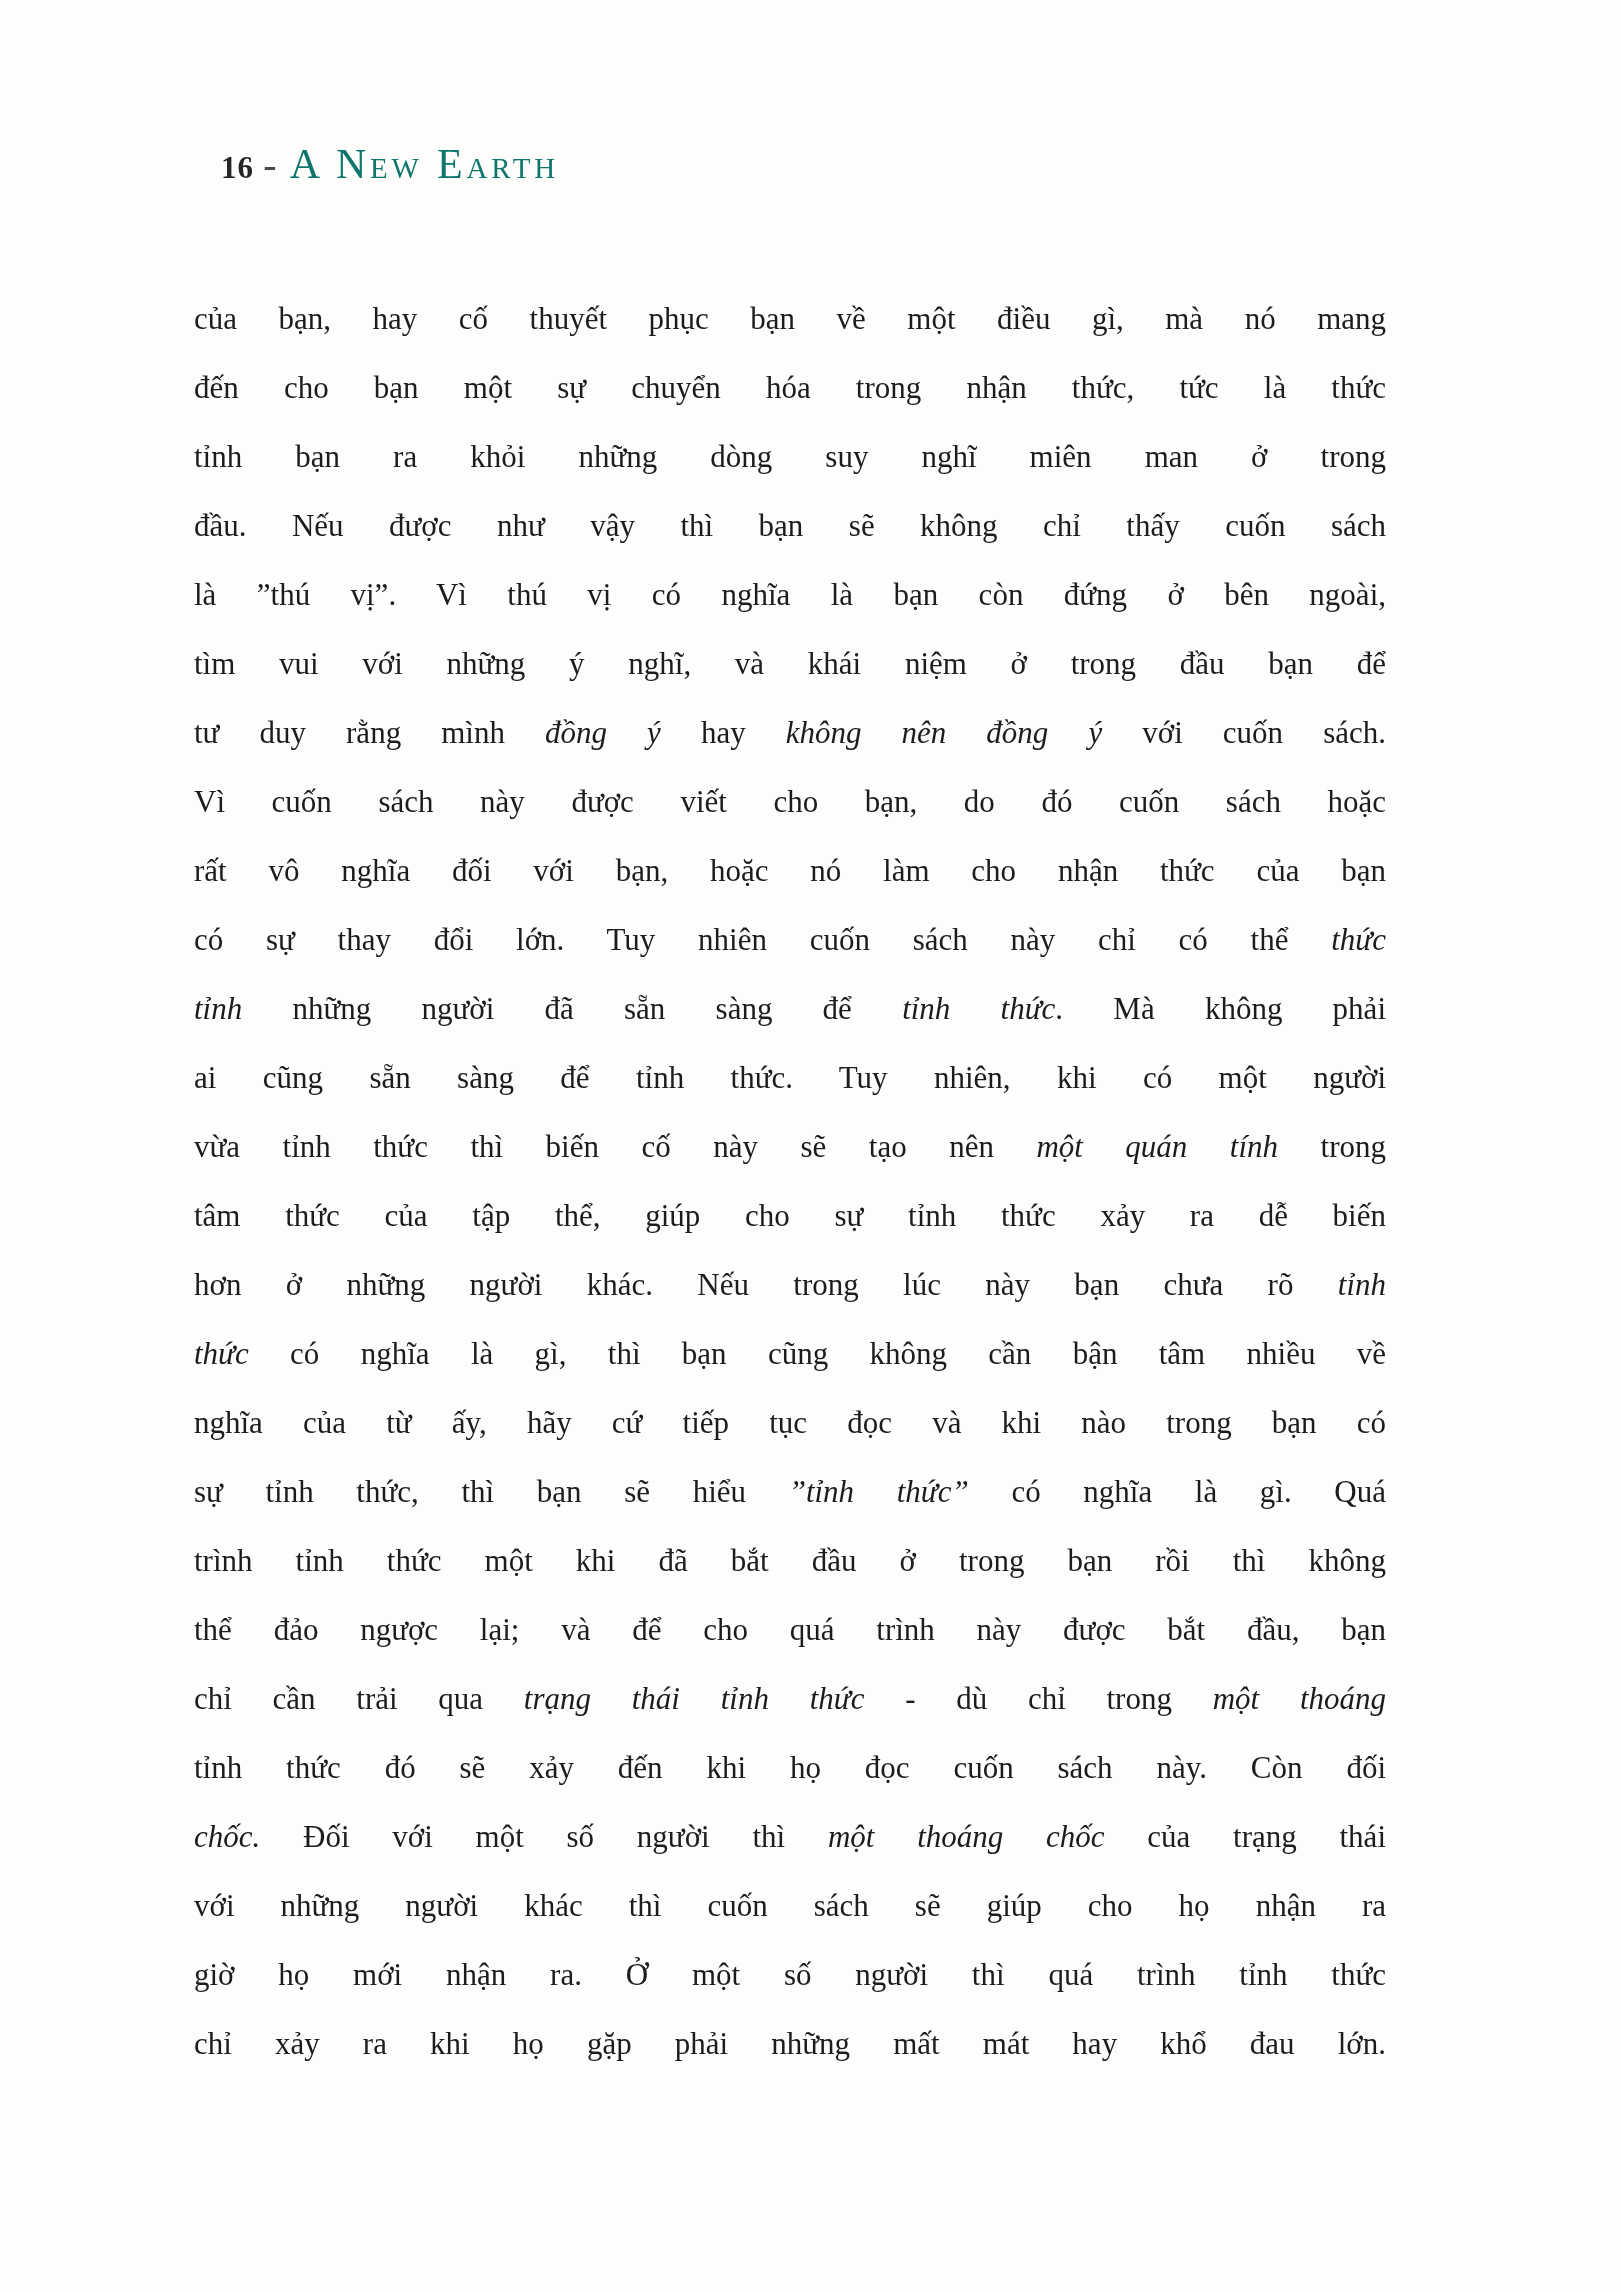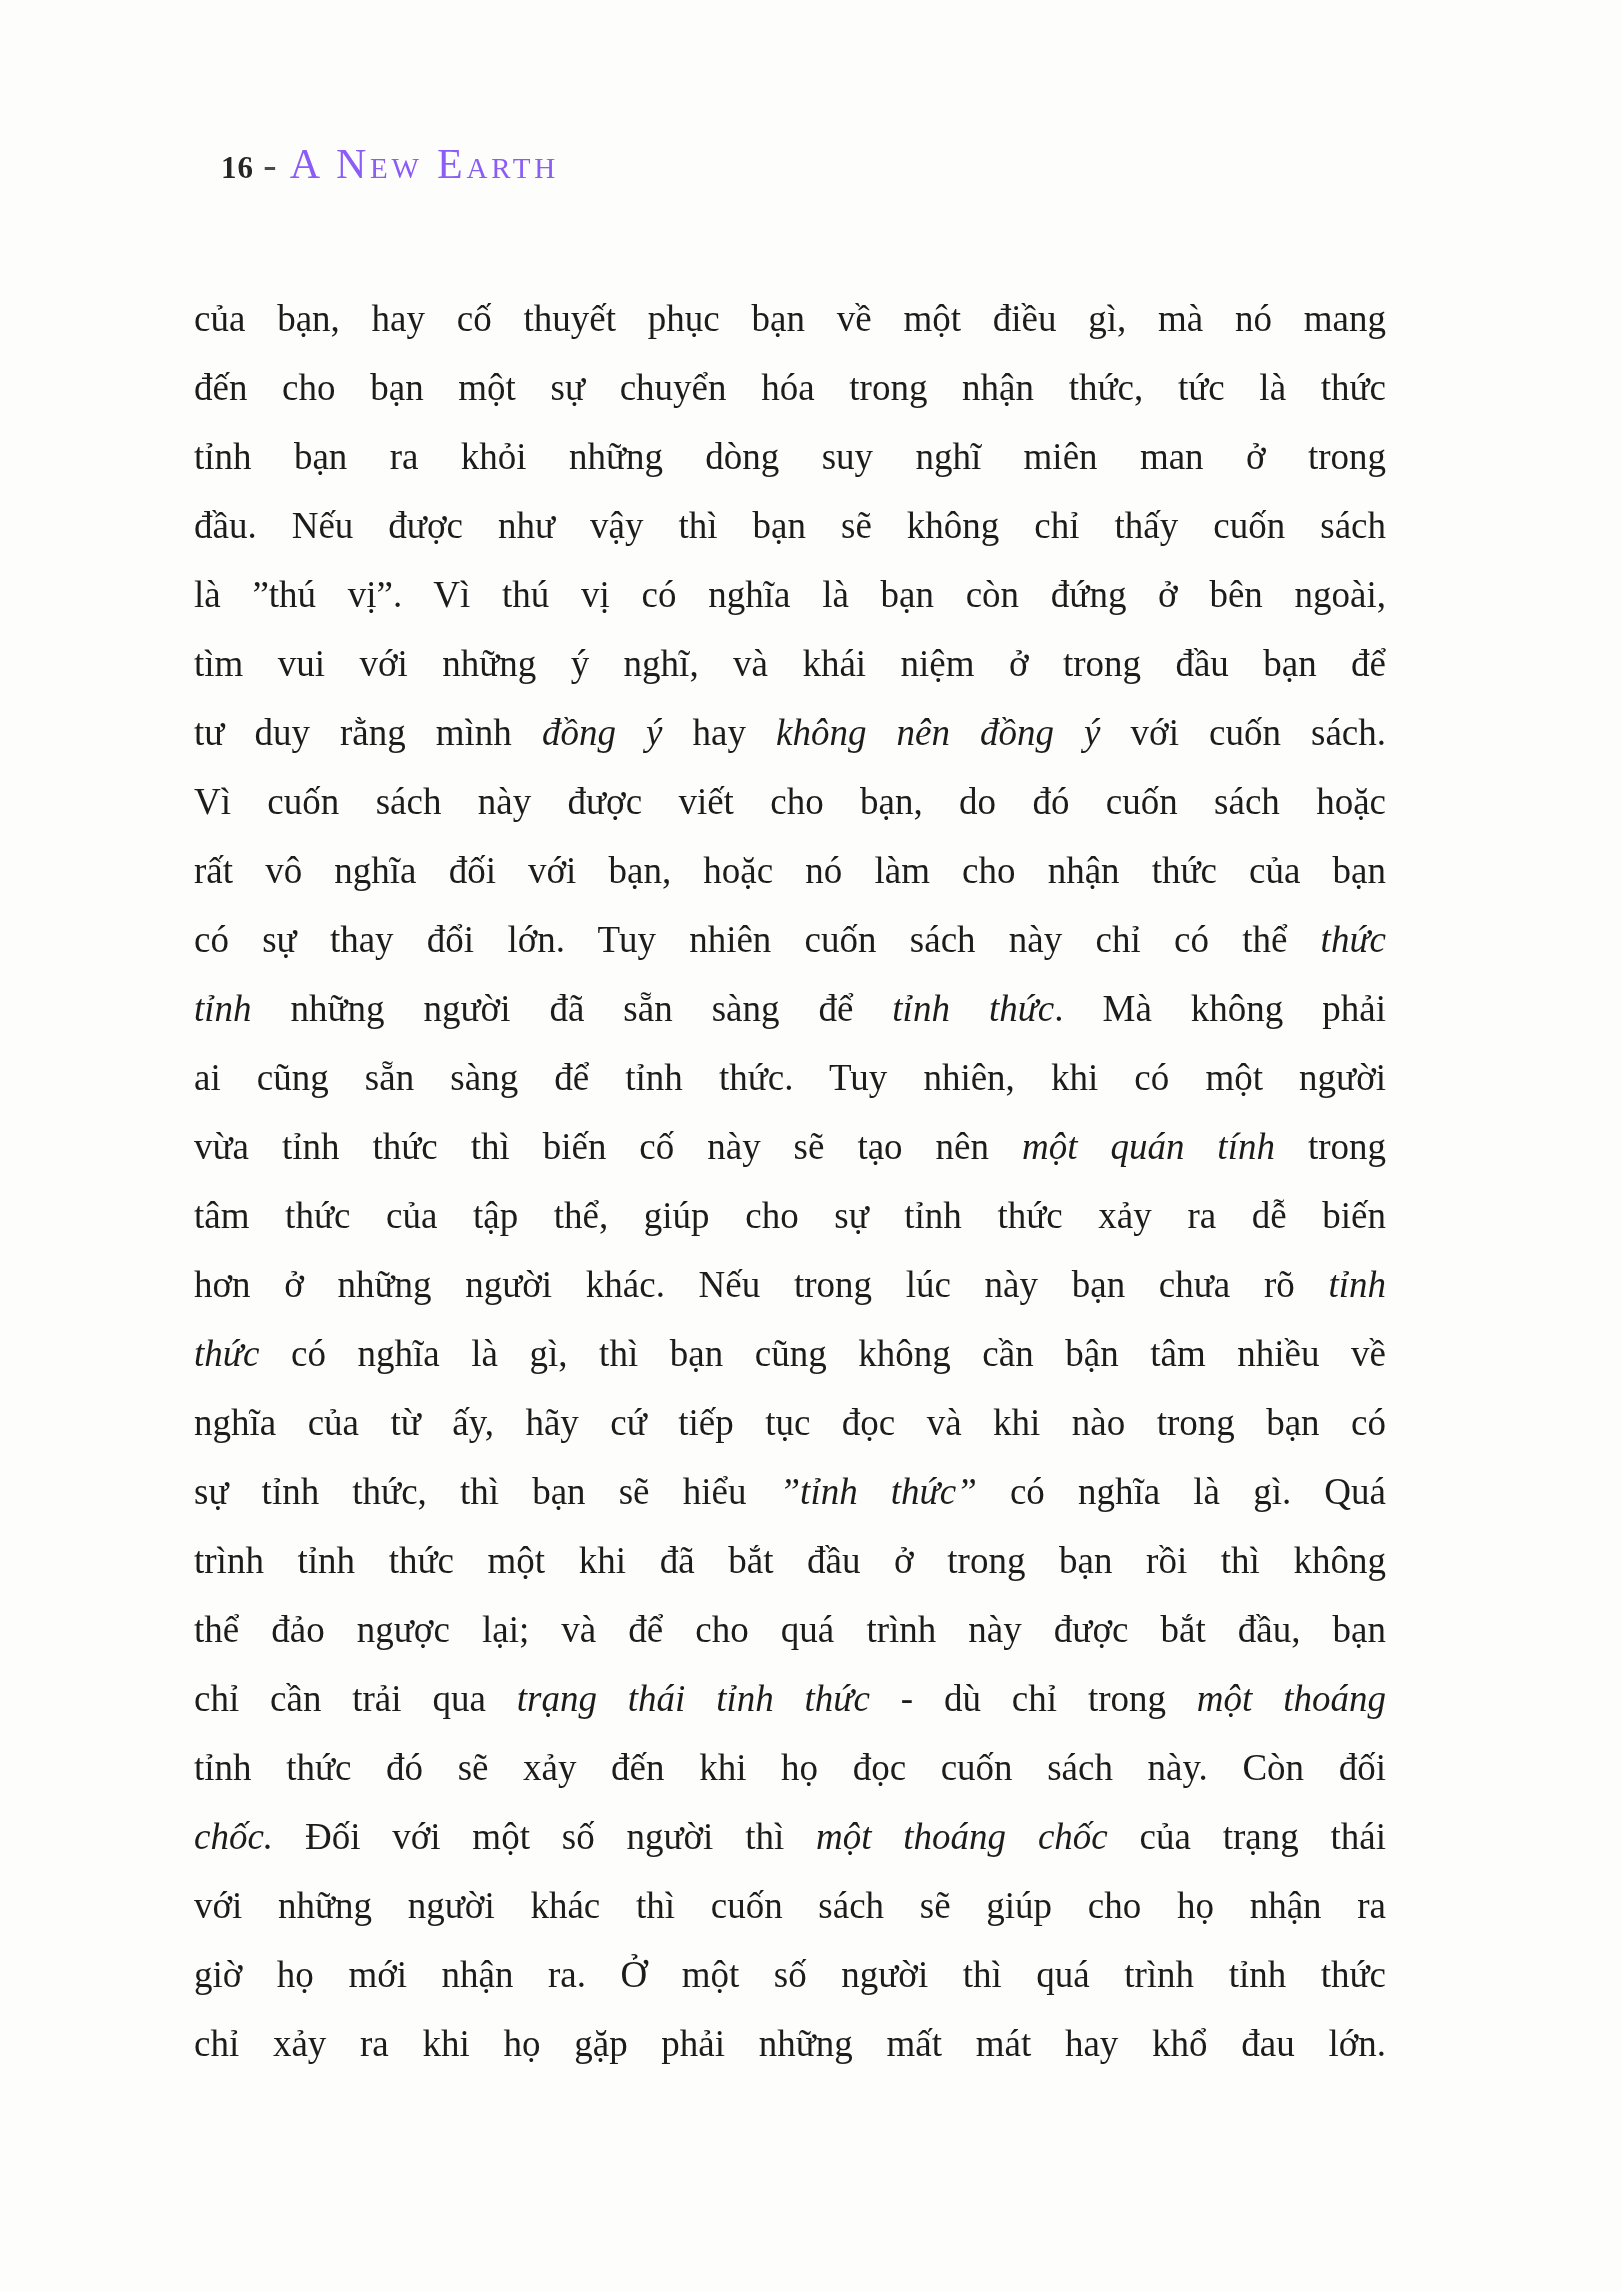--- a/index.html
+++ b/index.html
@@ -31,28 +31,28 @@
   }
   .sep {
     font-size: 40px;
     color: #4a4a4a;
     margin: 0 13.2px 0 9.5px;
   }
   .booktitle {
     font-size: 42px;
     font-variant: small-caps;
     letter-spacing: 3.8px;
-    color: #8b5cf6;
+    color: #0f766e;
   }
   .body-text {
     position: absolute;
     left: 194px;
     top: 284px;
     width: 1192px;
-    font-size: 37px;
+    font-size: 31px;
     line-height: 69px;
   }
   .line {
     text-align: justify;
     text-align-last: justify;
     -moz-text-align-last: justify;
     height: 69px;
     overflow: hidden;
   }
   .it {

